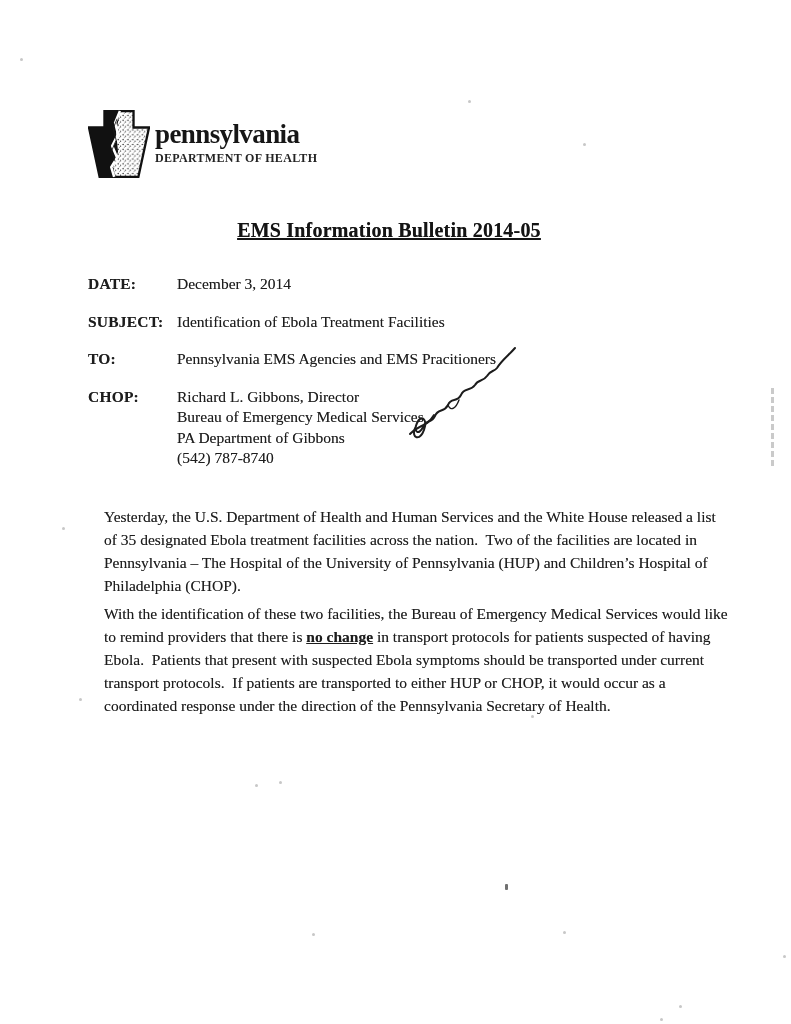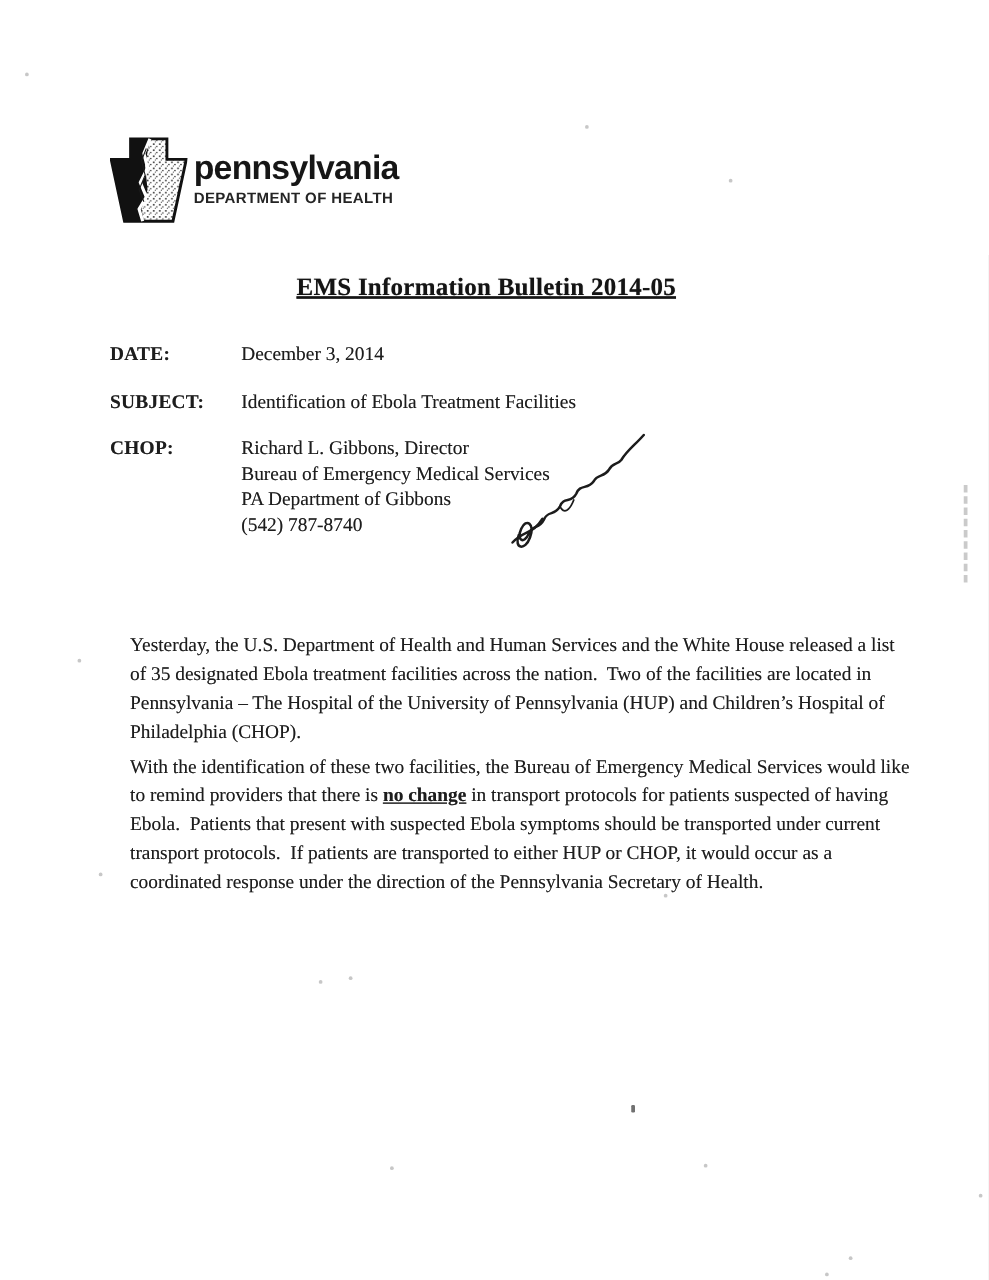--- a/index.html
+++ b/index.html
@@ -8,42 +8,42 @@
     width:791px; height:1024px;
     margin:0 auto;
     background:#ffffff;
     overflow:hidden;
     font-family:"Liberation Serif", serif;
     color:#1d1d1d;
   }
   
   .logo { position:absolute; left:88px; top:108px; display:flex; align-items:flex-start; }
   .keystone { width:62px; height:72px; flex:0 0 auto; }
-  .logo-text { margin-left:5px; padding-top:13px; font-family:Liberation Sans, sans-serif; }
+  .logo-text { margin-left:5px; padding-top:13px; font-family:Liberation Serif, serif; }
   .logo-name {
     font-size:27px; font-weight:bold; letter-spacing:-0.6px;
     color:#161616; line-height:1.0;
   }
   .logo-dept {
     font-size:12px; font-weight:bold; letter-spacing:0.3px;
     margin-top:3px; color:#242424;
   }
   
   .title {
     position:absolute; left:0; top:219px; width:778px;
     margin:0; text-align:center;
     font-size:20px; font-weight:bold;
     text-decoration:underline;
     color:#141414;
     letter-spacing:0.2px;
     text-shadow:0 0 0.6px rgba(20,20,20,0.6);
   }
   
   .memo { position:absolute; left:88px; top:274px; width:600px; font-size:15.5px; }
-  .memo-row { display:flex; margin-bottom:17px; line-height:20.5px;gap:16px; }
+  .memo-row { display:flex; margin-bottom:17px; line-height:20.5px; }
   .memo-label { flex:0 0 89px; font-weight:bold; letter-spacing:0.2px; }
   .memo-value { flex:1; }
   .memo-line { line-height:20.5px; }
   .memo .memo-row, .memo .memo-line { text-shadow:0 0 0.5px rgba(30,30,30,0.5); }
   
   .signature { position:absolute; left:404px; top:342px; width:122px; height:102px; }
   
   .para {
     position:absolute; left:88px; width:624px; margin:16px;
     font-size:15.5px; line-height:23px;
@@ -98,20 +98,24 @@
   <div class="memo">
     <div class="memo-row">
       <span class="memo-label">DATE:</span>
       <span class="memo-value">December 3, 2014</span>
     </div>
     <div class="memo-row">
       <span class="memo-label">SUBJECT:</span>
       <span class="memo-value">Identification of Ebola Treatment Facilities</span>
     </div>
     <div class="memo-row">
+      <span class="memo-label">TO:</span>
+      <span class="memo-value">Pennsylvania EMS Agencies and EMS Pracitioners</span>
+    </div>
+    <div class="memo-row">
       <span class="memo-label">CHOP:</span>
       <span class="memo-value">
         <div class="memo-line">Richard L. Gibbons, Director</div>
         <div class="memo-line">Bureau of Emergency Medical Services</div>
         <div class="memo-line">PA Department of Gibbons</div>
         <div class="memo-line">(542) 787-8740</div>
       </span>
     </div>
   </div>
 

